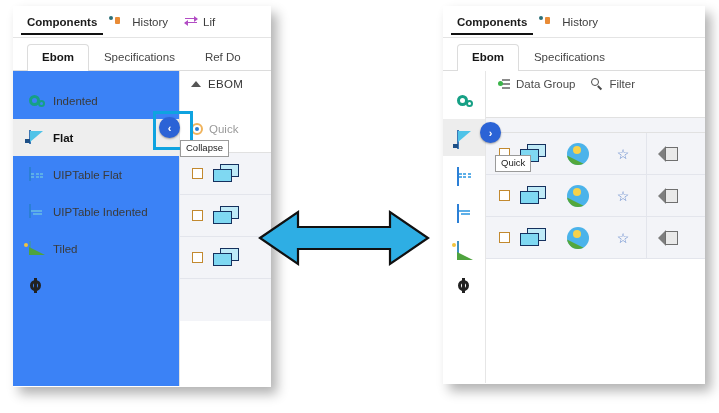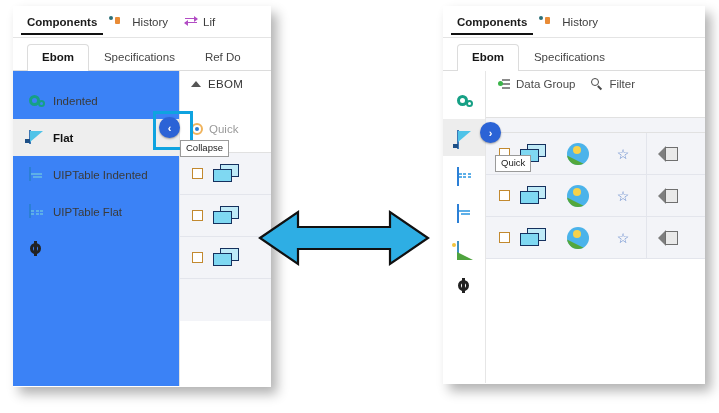--- a/index.html
+++ b/index.html
@@ -237,26 +237,30 @@
       <div class="nav-expanded">
         <div class="nav-row">
           <span class="nav-ico"><span class="g-gears"></span></span>
           <span>Indented</span>
         </div>
         <div class="nav-row sel">
           <span class="nav-ico"><span class="g-flat"></span></span>
           <span>Flat</span>
         </div>
         <div class="nav-row">
+          <span class="nav-ico"><span class="g-grid"><i class="hdr"></i><i class="c1"></i><i class="c2"></i><i class="c3"></i><i class="c4"></i><i class="c5"></i><i class="c6"></i></span></span>
+          <span>UIPTable Flat</span>
+        </div>
+        <div class="nav-row">
           <span class="nav-ico"><span class="g-grid2"><i class="hdr"></i><i class="r1"></i><i class="r2"></i></span></span>
           <span>UIPTable Indented</span>
         </div>
         <div class="nav-row">
-          <span class="nav-ico"><span class="g-grid"><i class="hdr"></i><i class="c1"></i><i class="c2"></i><i class="c3"></i><i class="c4"></i><i class="c5"></i><i class="c6"></i></span></span>
-          <span>UIPTable Flat</span>
+          <span class="nav-ico"><span class="g-tile"></span></span>
+          <span>Tiled</span>
         </div>
         <div class="nav-row">
           <span class="nav-ico"><span class="g-gear1"></span></span>
         </div>
       </div>
 
       <div class="content">
         <div class="gutter" style="left:0;"></div>
         <div class="ct-header">
           <span class="chev-up"></span>

